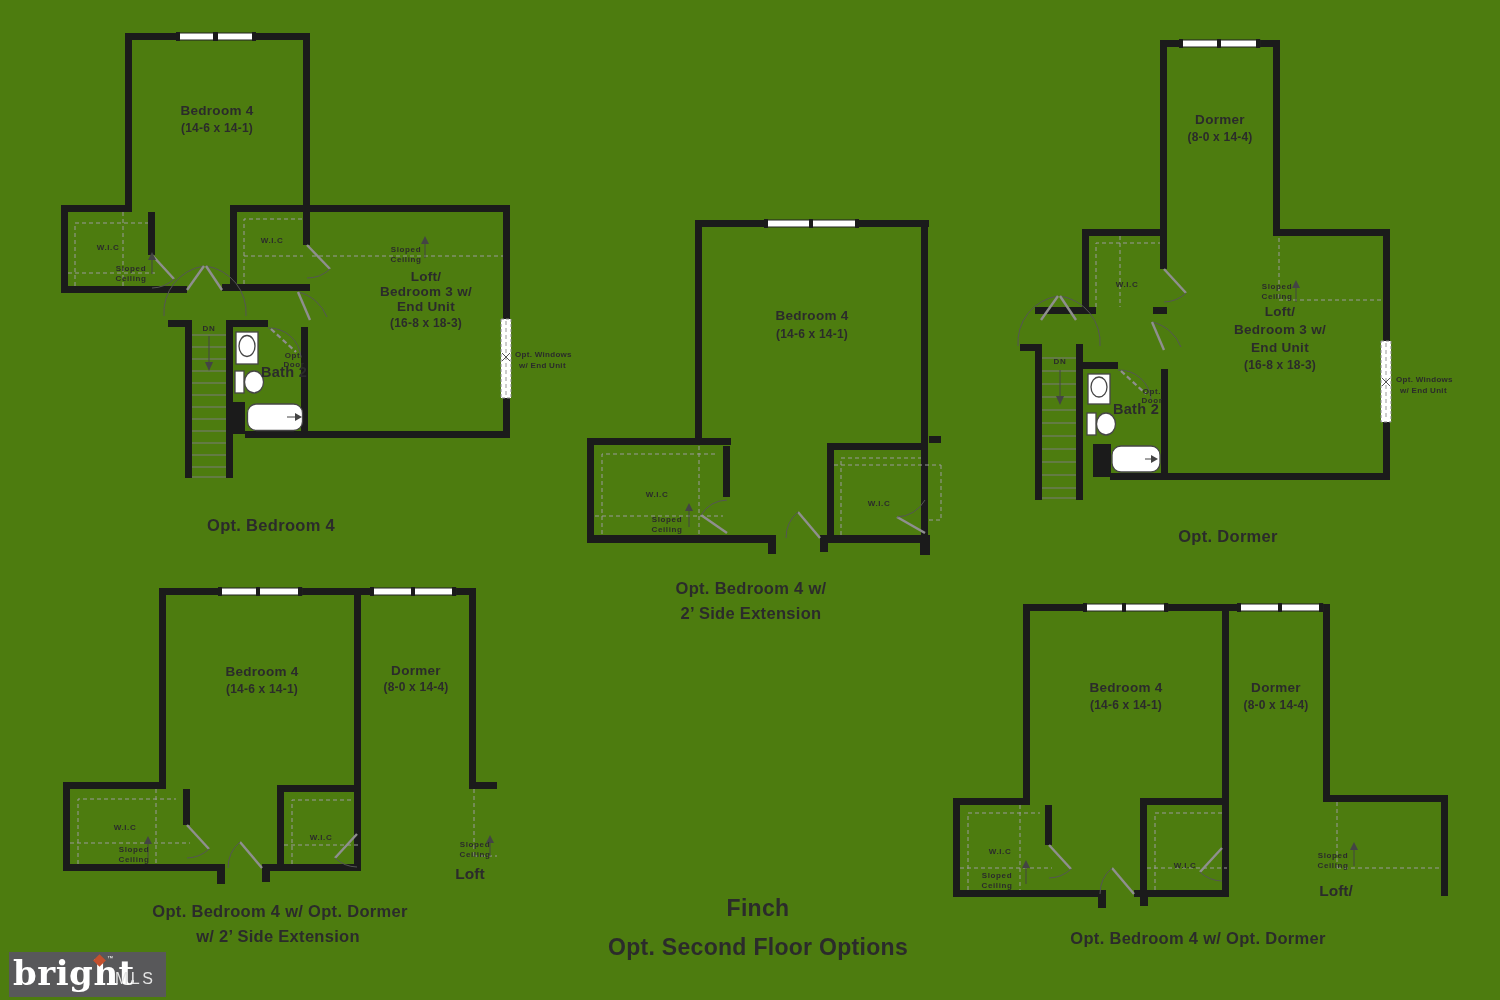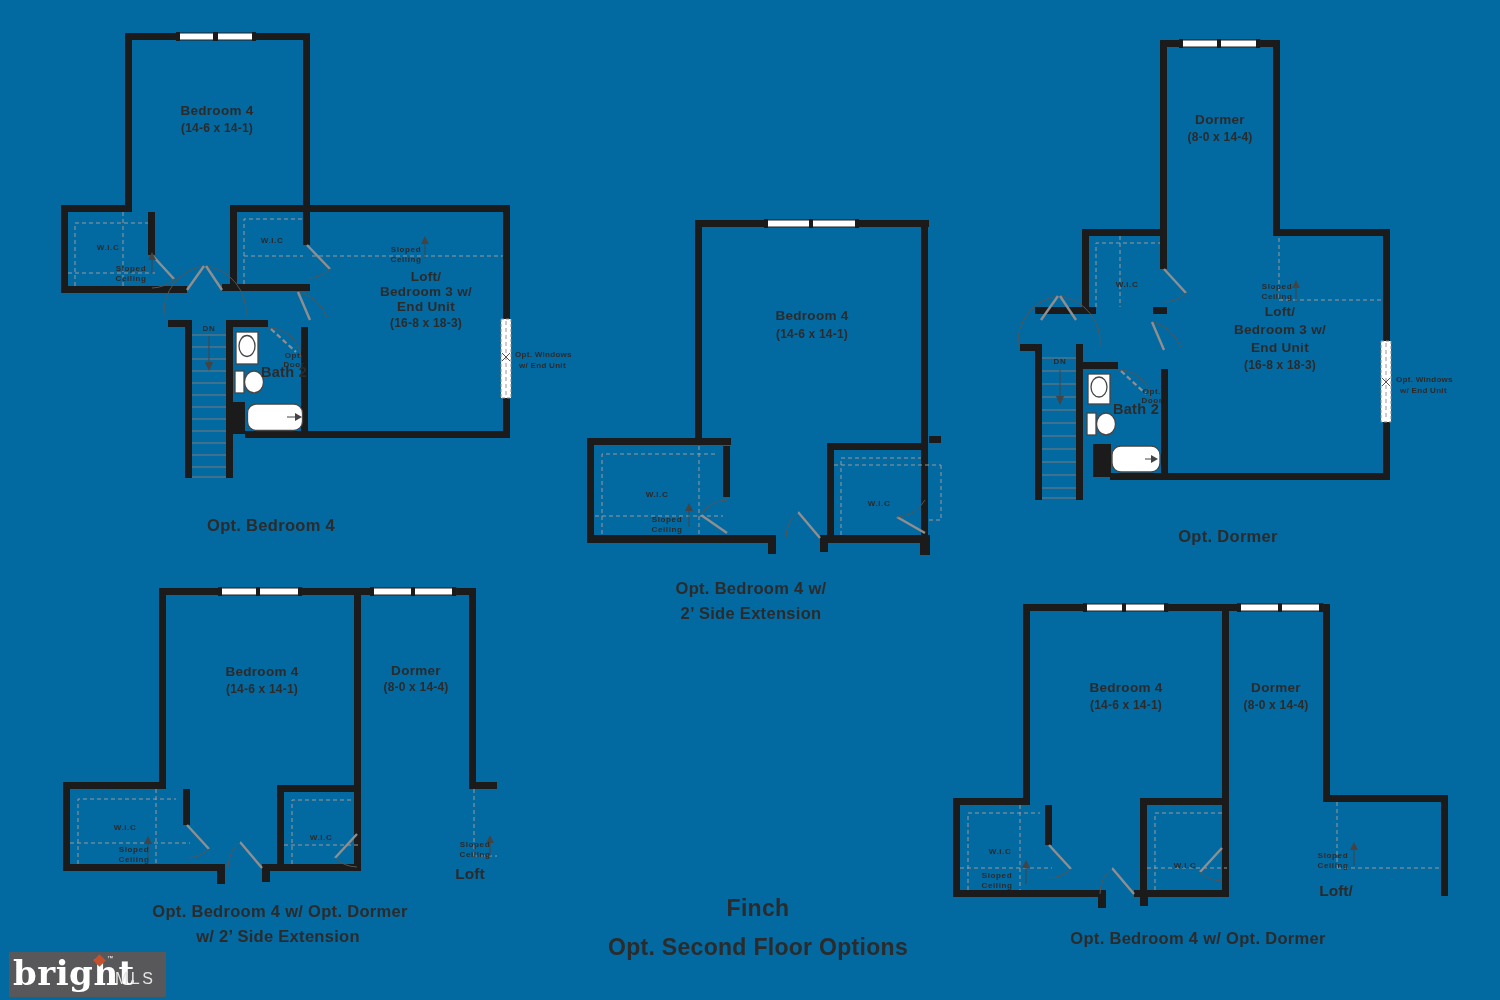--- a/index.html
+++ b/index.html
@@ -1,16 +1,16 @@
 <!DOCTYPE html>
 <html><head>
 <meta charset="utf-8">
 <style>
   html,body{margin:0;padding:0;background:#ffffff;}
-  .page{position:relative;width:1500px;height:1000px;background:#0369a1;overflow:hidden;}
+  .page{position:relative;width:1500px;height:1000px;background:#4d7c0f;overflow:hidden;}
   svg text{font-family:"Liberation Sans", sans-serif; fill:#2b2b2b;}
   .room{font-size:13.5px;font-weight:600;letter-spacing:.3px;text-anchor:middle;}
   .dims{font-size:12px;font-weight:600;letter-spacing:.2px;text-anchor:middle;}
   .tiny{font-size:8px;font-weight:700;letter-spacing:.6px;text-anchor:middle;}
   .tinyL{font-size:8px;font-weight:700;letter-spacing:.3px;text-anchor:start;}
   .bath{font-size:14.5px;font-weight:600;letter-spacing:.3px;text-anchor:middle;}
   .cap{font-size:16.5px;font-weight:600;letter-spacing:.3px;text-anchor:middle;}
   .loftbig{font-size:15.5px;font-weight:600;text-anchor:middle;}
   .title{font-size:23px;font-weight:700;letter-spacing:.3px;text-anchor:middle;}
   .wall{fill:#1b1b1b;}

